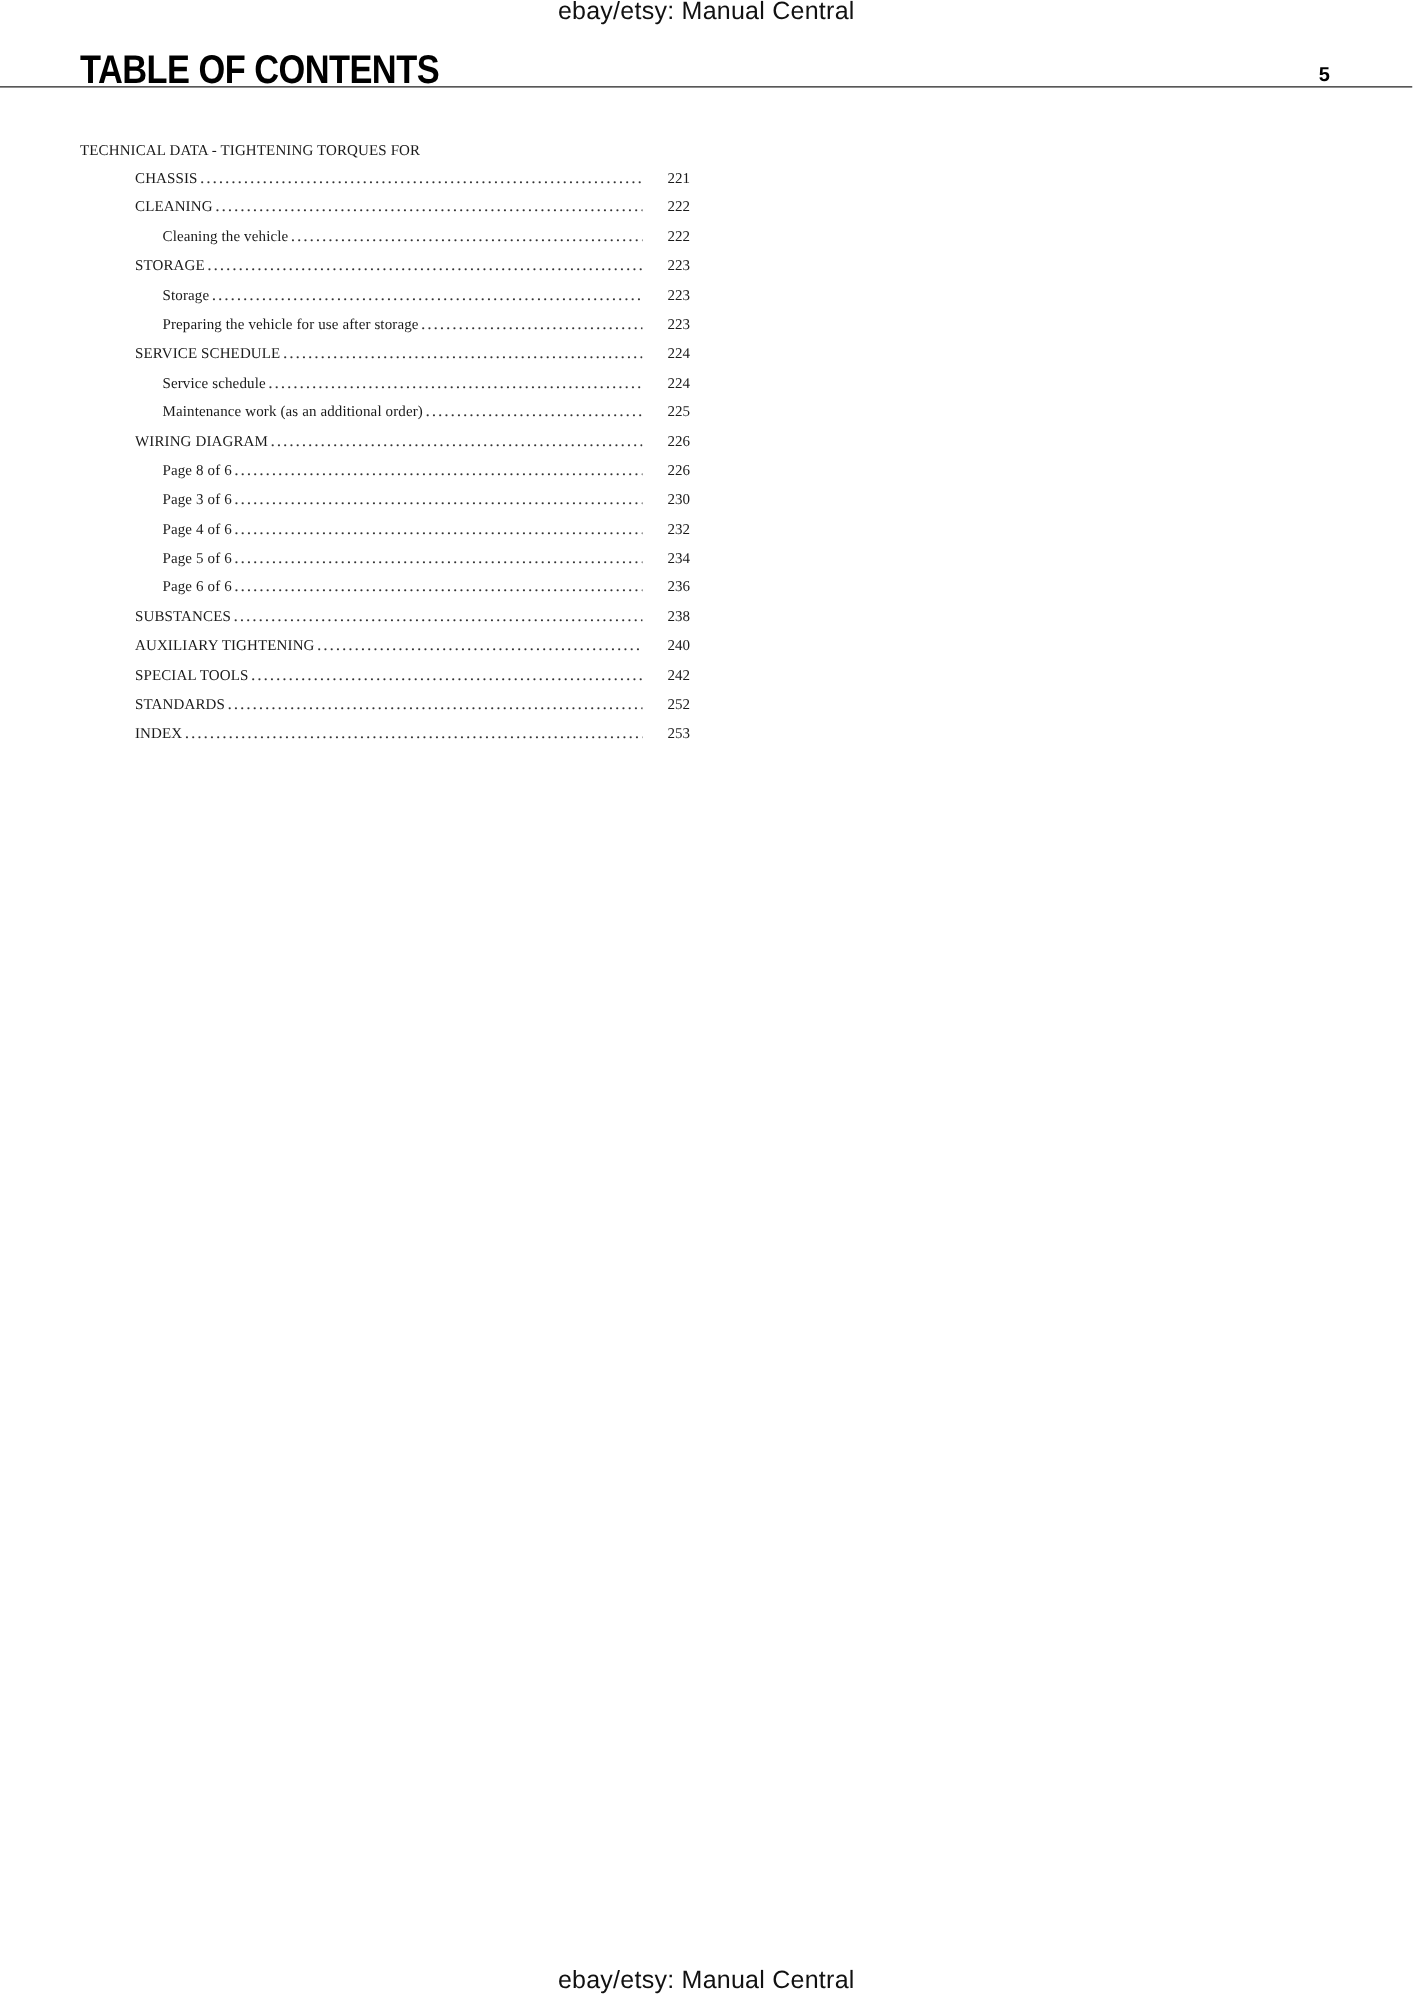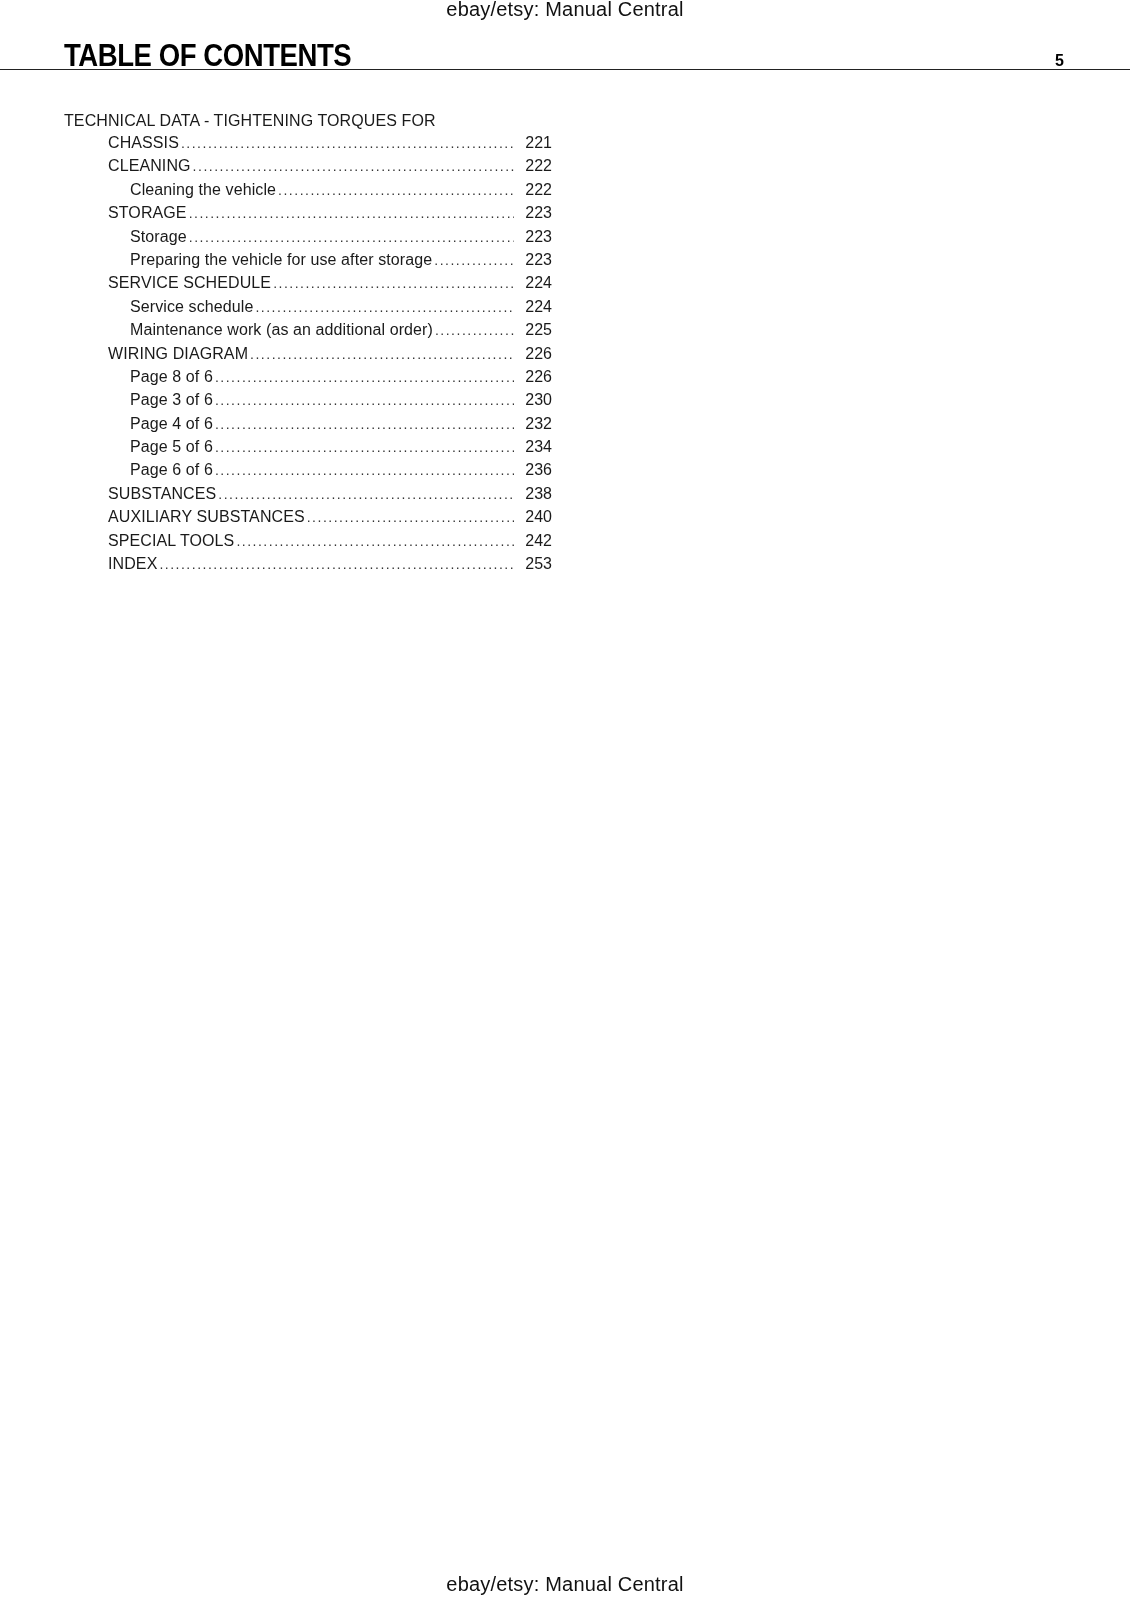--- a/index.html
+++ b/index.html
@@ -64,22 +64,22 @@
       font-size: 16px;
       line-height: 16px;
       color: #000;
     }
 
     .toc {
       position: absolute;
       left: 64px;
       top: 110px;
       width: 488px;
-      font-family: Liberation Sans, sans-serif;
-      font-size: 16px;
+      font-family: Liberation Serif, serif;
+      font-size: 12px;
       color: #1a1a1a;
     }
     .toc-wrapline {
       height: 21px;
       line-height: 21px;
       white-space: nowrap;
       letter-spacing: 0.1px;
     }
     .toc-entry {
       display: flex;
@@ -202,29 +202,34 @@
     <span class="label">Page 6 of 6</span>
     <span class="leader"></span>
     <span class="page">236</span>
   </div>
   <div class="toc-entry level-1">
     <span class="label">SUBSTANCES</span>
     <span class="leader"></span>
     <span class="page">238</span>
   </div>
   <div class="toc-entry level-1">
-    <span class="label">AUXILIARY SUBSTANCES</span>
+    <span class="label">AUXILIARY TIGHTENING</span>
     <span class="leader"></span>
     <span class="page">240</span>
   </div>
   <div class="toc-entry level-1">
     <span class="label">SPECIAL TOOLS</span>
     <span class="leader"></span>
     <span class="page">242</span>
   </div>
   <div class="toc-entry level-1">
+    <span class="label">STANDARDS</span>
+    <span class="leader"></span>
+    <span class="page">252</span>
+  </div>
+  <div class="toc-entry level-1">
     <span class="label">INDEX</span>
     <span class="leader"></span>
     <span class="page">253</span>
   </div>
 </div>
 
 <div class="watermark bottom">ebay/etsy: Manual Central</div>
 
 </body></html>

